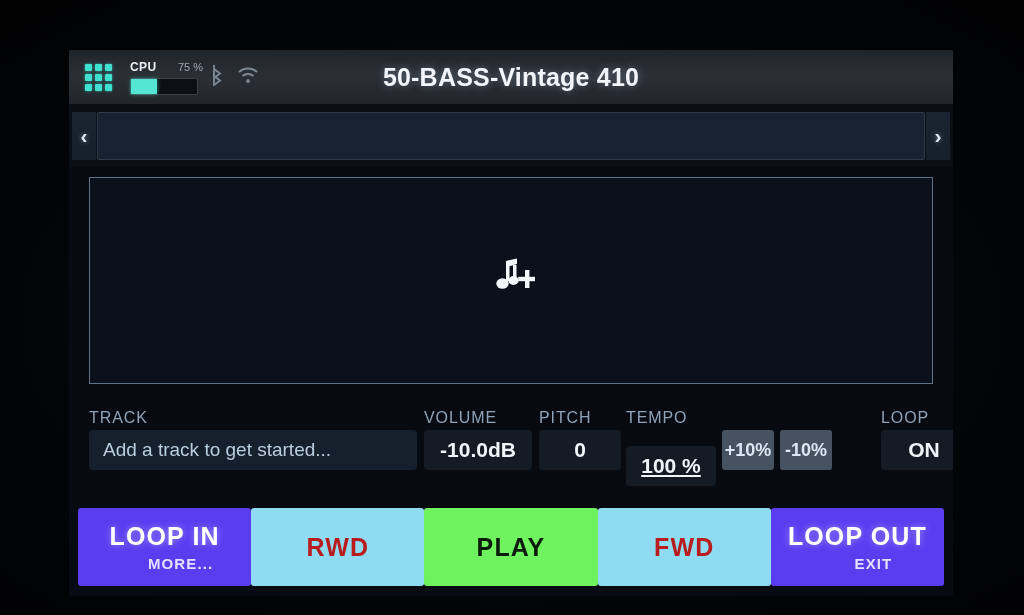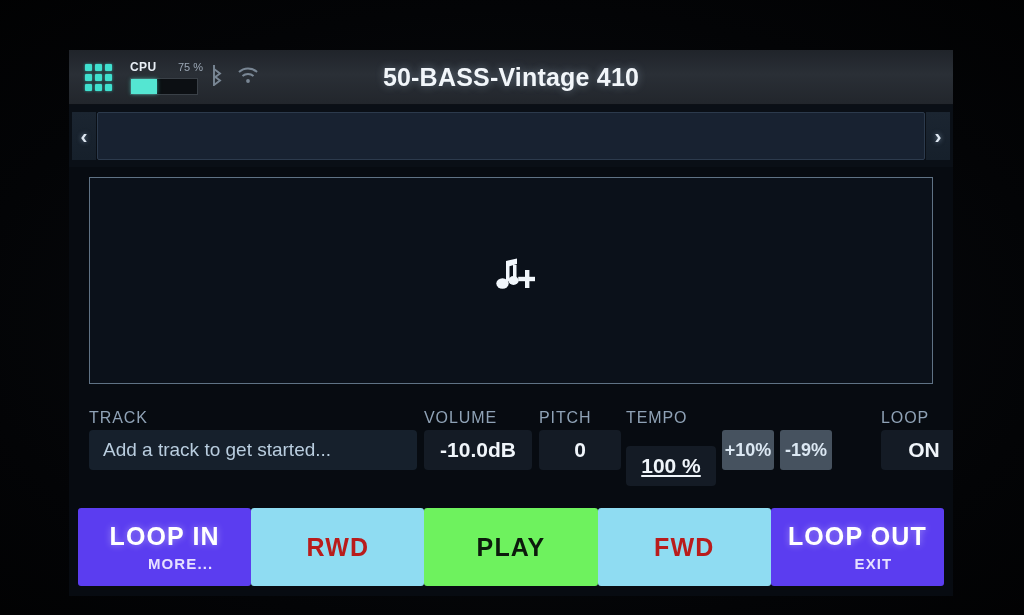--- a/index.html
+++ b/index.html
@@ -300,21 +300,21 @@
       <div class="param" id="p-pitch">
         <div class="plabel">PITCH</div>
         <div class="pvalue">0</div>
       </div>
 
       <div class="param" id="p-tempo">
         <div class="plabel">TEMPO</div>
         <div id="tempo-group">
           <div class="pvalue" id="tempo-val">100 %</div>
           <div class="tempo-btn">+10%</div>
-          <div class="tempo-btn">-19%</div>
+          <div class="tempo-btn">-10%</div>
         </div>
       </div>
 
       <div class="param" id="p-loop">
         <div class="plabel">LOOP</div>
         <div class="pvalue">ON</div>
       </div>
     </div>
 
     <div id="transport">

